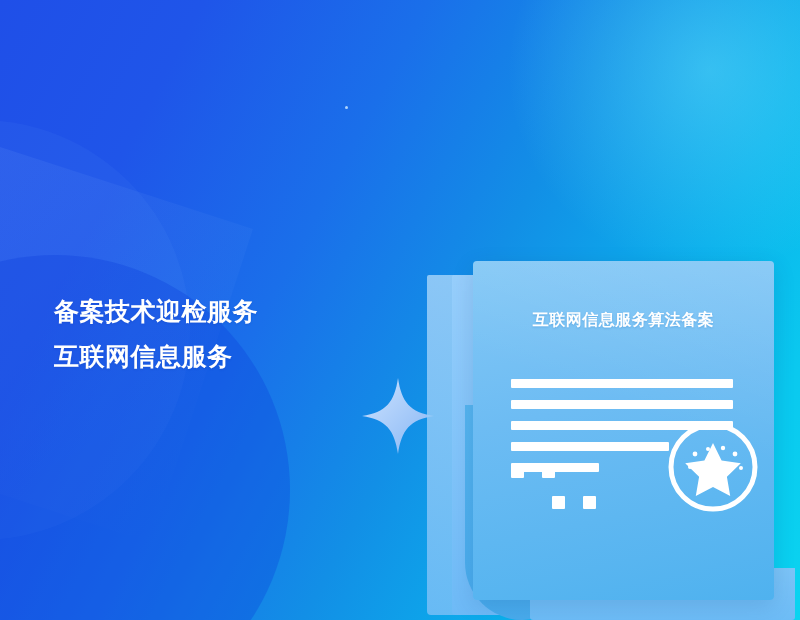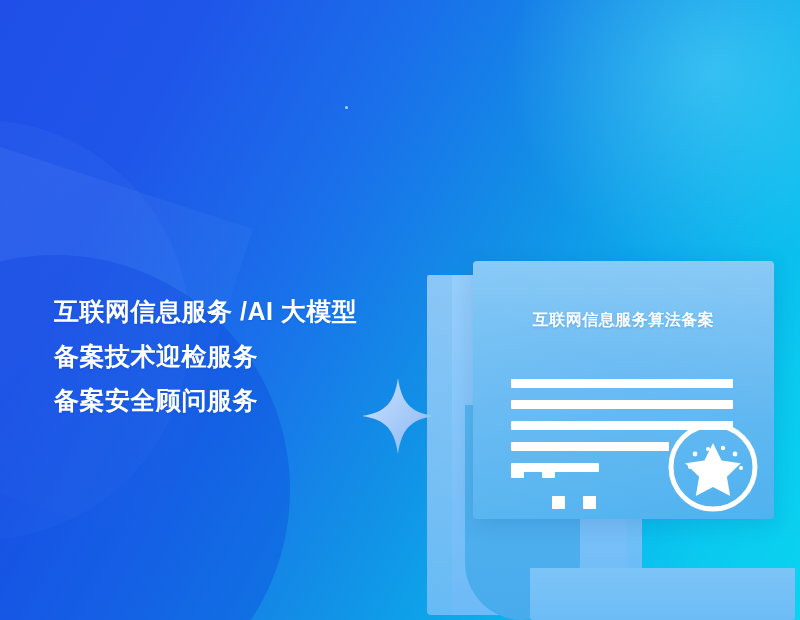--- a/index.html
+++ b/index.html
@@ -96,21 +96,21 @@
     border-radius:0 0 58px 58px;
   }
   
   .card-underband {
     position:absolute; left:110px; top:313px; width:265px; height:52px;
     background:linear-gradient(180deg,#7cc4f7,#6dbcf6);
     border-radius:0 0 3px 3px;
   }
 
   .card-main {
-    position:absolute; left:53px; top:6px; width:301px; height:258px;
+    position:absolute; left:53px; top:6px; width:301px; height:339px;
     background:linear-gradient(168deg,#84c8f6 0%,#6dbcf3 42%,#4fb2ef 100%);
     border-radius:4px;
     box-shadow:0 6px 22px rgba(8,48,120,0.14);
     overflow:hidden;
   }
 
   .card-title {
     position:absolute; left:0; right:0; top:49px;
     text-align:center; font-size:16px; font-weight:700;
     color:#ffffff; letter-spacing:0.5px; white-space:nowrap;
@@ -150,23 +150,22 @@
 <div id="banner">
 
   <div class="bg-glow-tr"></div>
   <div class="bg-circle-soft"></div>
   <div class="bg-diag"></div>
   <div class="bg-circle-large"></div>
   <div class="bg-dot"></div>
 
 
   <div class="sublines">
-    <div class="subline">互联网信息服务 /AI 大模型</div>
     <div class="subline">备案技术迎检服务</div>
-    <div class="subline">备案安全顾问服务</div>
+    <div class="subline">互联网信息服务</div>
   </div>
 
   <svg class="sparkle" viewBox="0 0 72 76">
     <defs>
       <linearGradient id="spk" x1="0" y1="0" x2="1" y2="1">
         <stop offset="0%" stop-color="#cfe3ff"></stop>
         <stop offset="55%" stop-color="#a6caf9"></stop>
         <stop offset="100%" stop-color="#86b4f3"></stop>
       </linearGradient>
     </defs>

